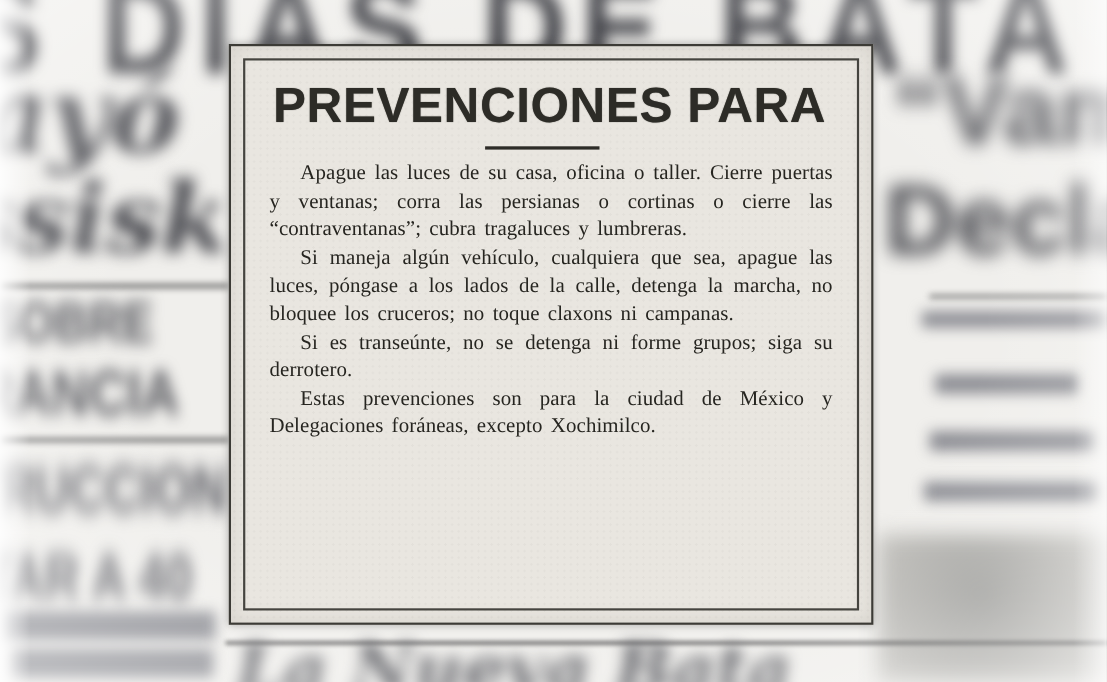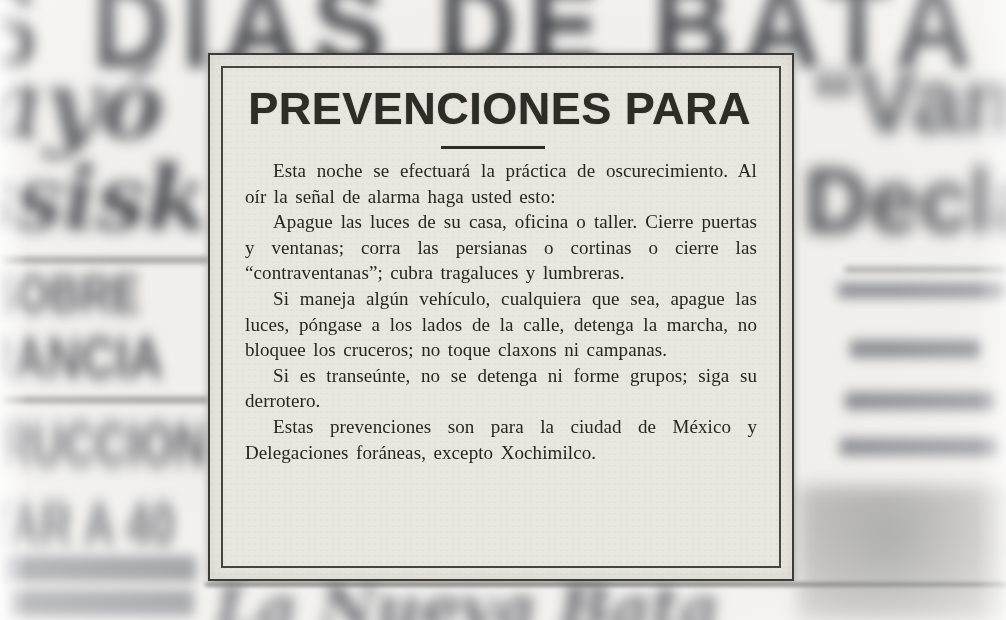--- a/index.html
+++ b/index.html
@@ -54,21 +54,21 @@
   .vignette{
     position:absolute;inset:0;z-index:2;pointer-events:none;
     background:
       linear-gradient(to right, rgba(255,255,255,0.85) 0px, rgba(255,255,255,0) 28px),
       linear-gradient(to left, rgba(255,255,255,0.55) 0px, rgba(255,255,255,0) 30px),
       radial-gradient(ellipse at 50% 48%, rgba(255,255,255,0) 55%, rgba(255,255,255,0.45) 100%);
   }
 
   
   .clipping{
-    position:absolute;left:208px;top:53px;width:586px;height:528px;z-index:3;
+    position:absolute;left:208px;top:40px;width:586px;height:528px;z-index:3;
     background:#e9e6e0;
     background-image:radial-gradient(rgba(0,0,0,0.028) 1px, transparent 1px);
     background-size:6px 6px;
     border:2px solid #3c3b36;
     box-shadow:0 0 7px rgba(40,40,40,0.35), inset 0 0 18px rgba(120,115,105,0.18);
     box-sizing:border-box;
   }
   .clipping-inner{
     position:absolute;left:11px;top:11px;right:11px;bottom:11px;
     border:2px solid #45443f;
@@ -124,20 +124,19 @@
 
 <div class="vignette"></div>
 
 <div class="clipping">
   <div class="clipping-inner">
     <div class="article-title">
       <div>PREVENCIONES PARA</div>
     </div>
     <div class="title-divider"></div>
     <div class="article-body">
-      <p>Esta noche se efectuará la práctica de oscurecimiento. Al oír la señal de alarma haga usted esto:</p>
       <p>Apague las luces de su casa, oficina o taller. Cierre puertas y ventanas; corra las persianas o cortinas o cierre las “contraventanas”; cubra tragaluces y lumbreras.</p>
       <p>Si maneja algún vehículo, cualquiera que sea, apague las luces, póngase a los lados de la calle, detenga la marcha, no bloquee los cruceros; no toque claxons ni campanas.</p>
       <p>Si es transeúnte, no se detenga ni forme grupos; siga su derrotero.</p>
       <p>Estas prevenciones son para la ciudad de México y Delegaciones foráneas, excepto Xochimilco.</p>
     </div>
   </div>
 </div>
 
 </body></html>

